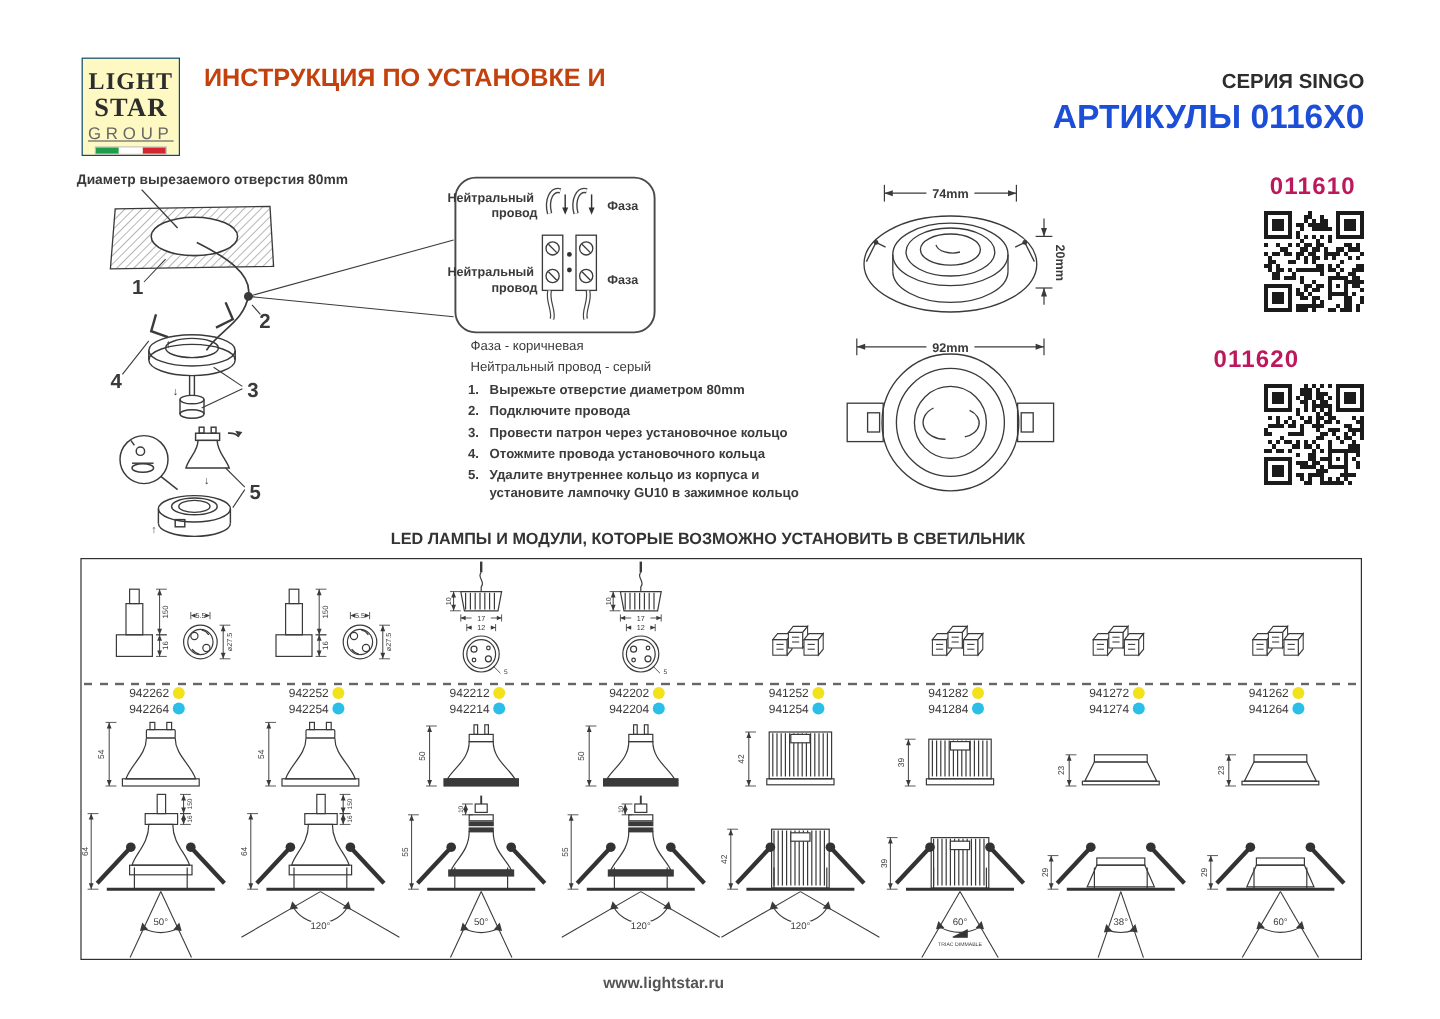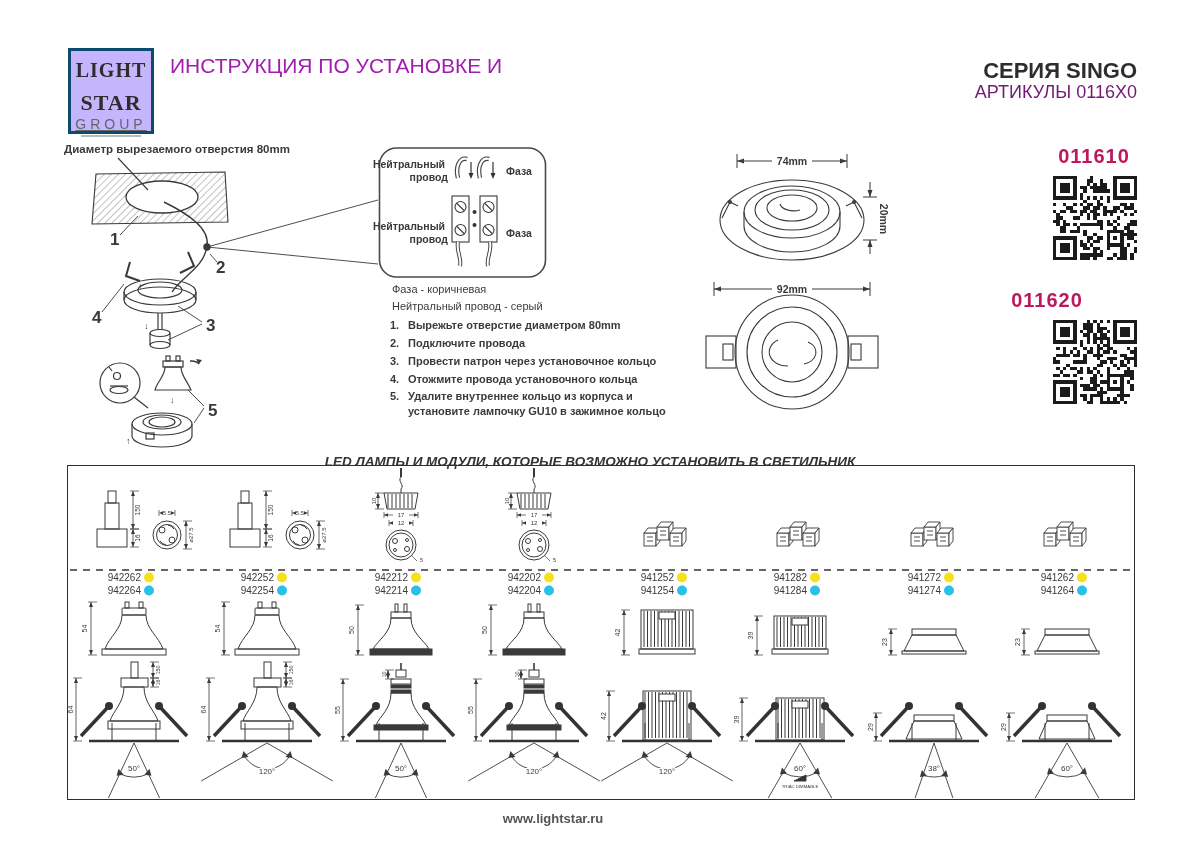--- a/index.html
+++ b/index.html
@@ -1,37 +1,37 @@
 <!DOCTYPE html>
 <html><head>
 <meta charset="utf-8">
 <style>
   html,body{margin:0;padding:0;background:#fff;}
   #page{position:relative;width:1200px;height:849px;background:#fff;overflow:hidden;
         font-family:"Liberation Sans",sans-serif;color:#333;}
   .abs{position:absolute;}
   svg{overflow:visible;}
   svg text{font-family:"Liberation Sans",sans-serif;fill:#3a3a3a;}
-  .logo-box{left:68px;top:48px;width:80px;height:80px;border:3px solid #0c4a6e;
+  .logo-box{left:68px;top:48px;width:80px;height:80px;border:1px solid #0c4a6e;
             display:flex;flex-direction:column;align-items:center;justify-content:flex-start;
-            font-family:"Liberation Serif",serif;color:#2d2d2d;background:#c4b5fd;}
+            font-family:"Liberation Serif",serif;color:#2d2d2d;background:#fef9c3;}
   .logo-w1{font-weight:bold;font-size:20px;letter-spacing:1px;line-height:1;margin-top:9px;}
-  .logo-w2{font-weight:bold;font-size:22px;letter-spacing:1px;line-height:1;margin-top:12px;}
+  .logo-w2{font-weight:bold;font-size:22px;letter-spacing:1px;line-height:1;margin-top:1px;}
   .logo-w3{font-family:"Liberation Sans",sans-serif;font-size:14px;letter-spacing:4px;color:#666;margin-top:3px;line-height:1;text-decoration:underline;}
   .logo-flag{display:flex;width:58px;height:6px;margin-top:4px;border:0.5px solid #bbb;}
   .logo-flag div{flex:1;}
-  .main-title{left:170px;top:52px;width:480px;font-size:21px;font-weight:normal;color:#a21caf;line-height:1.32;}
-  .series{right:63px;top:58px;text-align:right;font-size:22px;font-weight:bold;color:#2d2d2d;}
-  .articles{right:63px;top:82px;text-align:right;font-size:18px;font-weight:normal;color:#701a75;}
+  .main-title{left:170px;top:52px;width:480px;font-size:21px;font-weight:bold;color:#c2410c;line-height:1.32;}
+  .series{right:63px;top:58px;text-align:right;font-size:17px;font-weight:bold;color:#2d2d2d;}
+  .articles{right:63px;top:82px;text-align:right;font-size:28px;font-weight:bold;color:#1d4ed8;}
   .notes{left:392px;top:281px;font-size:11px;font-weight:400;color:#3b3b3b;line-height:1.5;}
   .instructions{left:390px;top:318px;width:300px;font-size:11px;font-weight:600;color:#3b3b3b;}
   .instructions .row{display:flex;margin-bottom:3px;line-height:1.35;}
   .instructions .num{width:18px;flex:none;}
   .qr-label{width:86px;text-align:center;font-size:20px;font-weight:bold;color:#be185d;letter-spacing:1px;}
-  .section-title{left:0;top:454px;width:1180px;text-align:center;font-size:13.5px;font-weight:600;color:#333;font-style:italic;}
+  .section-title{left:0;top:441px;width:1180px;text-align:center;font-size:13.5px;font-weight:600;color:#333;}
   .panel-border{left:67px;top:465px;width:1066px;height:333px;border:1.4px solid #2f2f2f;}
   .panel-dash{left:70px;top:569px;width:1060px;height:2px;
      background:repeating-linear-gradient(90deg,#666 0 7px,transparent 7px 13px);}
   .extra-title{left:625px;top:495px;width:460px;text-align:center;font-size:15px;color:#333;}
   .footer{left:0;top:811px;width:1106px;text-align:center;font-size:13px;font-weight:bold;color:#555;}
 </style>
 </head>
 <body>
 
 <div id="page">

